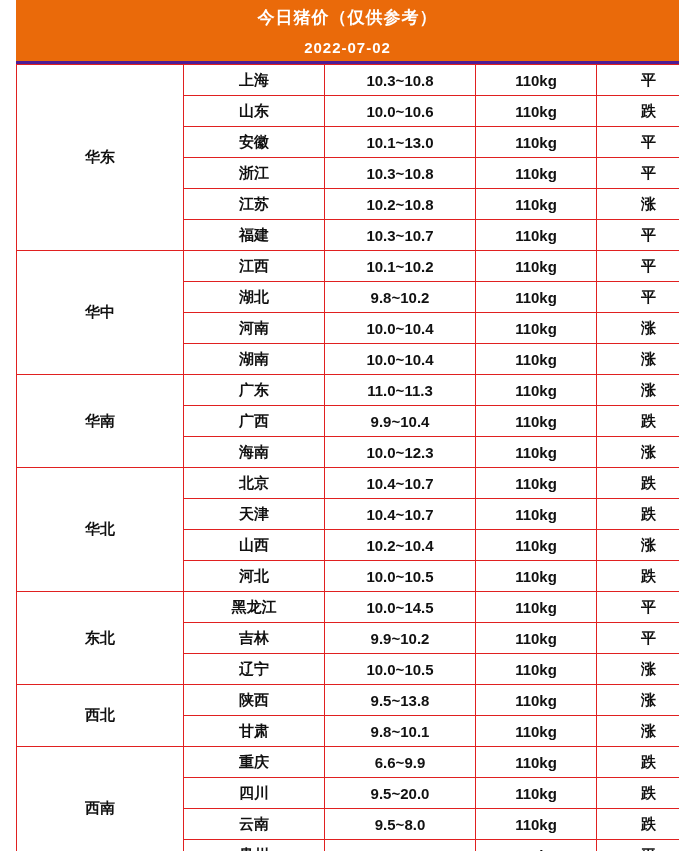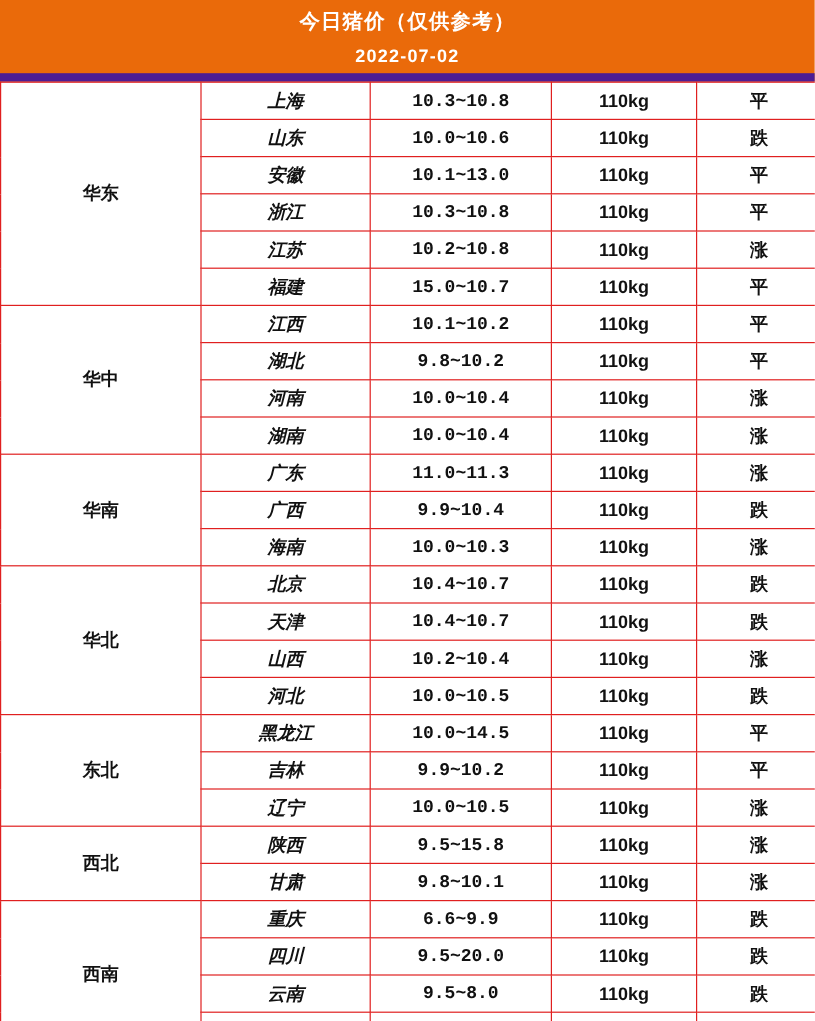--- a/index.html
+++ b/index.html
@@ -12,40 +12,41 @@
     height: 851px;
     font-family: "Liberation Sans", "DejaVu Sans", sans-serif;
     overflow: hidden;
   }
   .sheet {
     width: 679px;
     height: 851px;
     box-sizing: border-box;
     display: flex;
     flex-direction: column;
+    padding-left: 16px;
   }
   .title-bar {
     background: #ea6a0a;
     color: #ffffff;
     font-size: 17px;
     font-weight: bold;
     text-align: center;
     height: 35px;
     line-height: 35px;
     letter-spacing: 1px;
   }
   .date-bar {
     background: #ea6a0a;
     color: #ffffff;
     font-size: 15px;
     font-weight: bold;
     text-align: center;
     height: 26px;
     line-height: 26px;
-    border-bottom: 7px solid #4c1d95;
+    border-bottom: 3px solid #4c1d95;
     letter-spacing: 1px;
   }
   table.price-table {
     border-collapse: collapse;
     width: 679px;
     table-layout: fixed;
     flex: 1;
   }
   table.price-table td {
     border: 1px solid #e02020;
@@ -57,26 +58,24 @@
     height: 30px;
     vertical-align: middle;
   }
   td.region {
     width: 166px;
     font-size: 16px;
     color: #111111;
   }
   td.province {
     width: 140px;
-    font-style: italic;
   }
   td.price {
     width: 150px;
     letter-spacing: 0px;
-    font-family: Liberation Mono, monospace;
   }
   td.weight {
     width: 120px;
   }
   td.trend {
     width: 103px;
   }
   .up { color: #e60000; }
   .down { color: #00a03c; }
   .flat { color: #111111; }
@@ -115,21 +114,21 @@
           <td class="trend flat">平</td>
         </tr>
         <tr>
           <td class="province">江苏</td>
           <td class="price">10.2~10.8</td>
           <td class="weight">110kg</td>
           <td class="trend up">涨</td>
         </tr>
         <tr>
           <td class="province">福建</td>
-          <td class="price">15.0~10.7</td>
+          <td class="price">10.3~10.7</td>
           <td class="weight">110kg</td>
           <td class="trend flat">平</td>
         </tr>
         <tr>
           <td class="region" rowspan="4">华中</td>
           <td class="province">江西</td>
           <td class="price">10.1~10.2</td>
           <td class="weight">110kg</td>
           <td class="trend flat">平</td>
         </tr>
@@ -159,21 +158,21 @@
           <td class="trend up">涨</td>
         </tr>
         <tr>
           <td class="province">广西</td>
           <td class="price">9.9~10.4</td>
           <td class="weight">110kg</td>
           <td class="trend down">跌</td>
         </tr>
         <tr>
           <td class="province">海南</td>
-          <td class="price">10.0~10.3</td>
+          <td class="price">10.0~12.3</td>
           <td class="weight">110kg</td>
           <td class="trend up">涨</td>
         </tr>
         <tr>
           <td class="region" rowspan="4">华北</td>
           <td class="province">北京</td>
           <td class="price">10.4~10.7</td>
           <td class="weight">110kg</td>
           <td class="trend down">跌</td>
         </tr>
@@ -210,21 +209,21 @@
         </tr>
         <tr>
           <td class="province">辽宁</td>
           <td class="price">10.0~10.5</td>
           <td class="weight">110kg</td>
           <td class="trend up">涨</td>
         </tr>
         <tr>
           <td class="region" rowspan="2">西北</td>
           <td class="province">陕西</td>
-          <td class="price">9.5~15.8</td>
+          <td class="price">9.5~13.8</td>
           <td class="weight">110kg</td>
           <td class="trend up">涨</td>
         </tr>
         <tr>
           <td class="province">甘肃</td>
           <td class="price">9.8~10.1</td>
           <td class="weight">110kg</td>
           <td class="trend up">涨</td>
         </tr>
         <tr>

